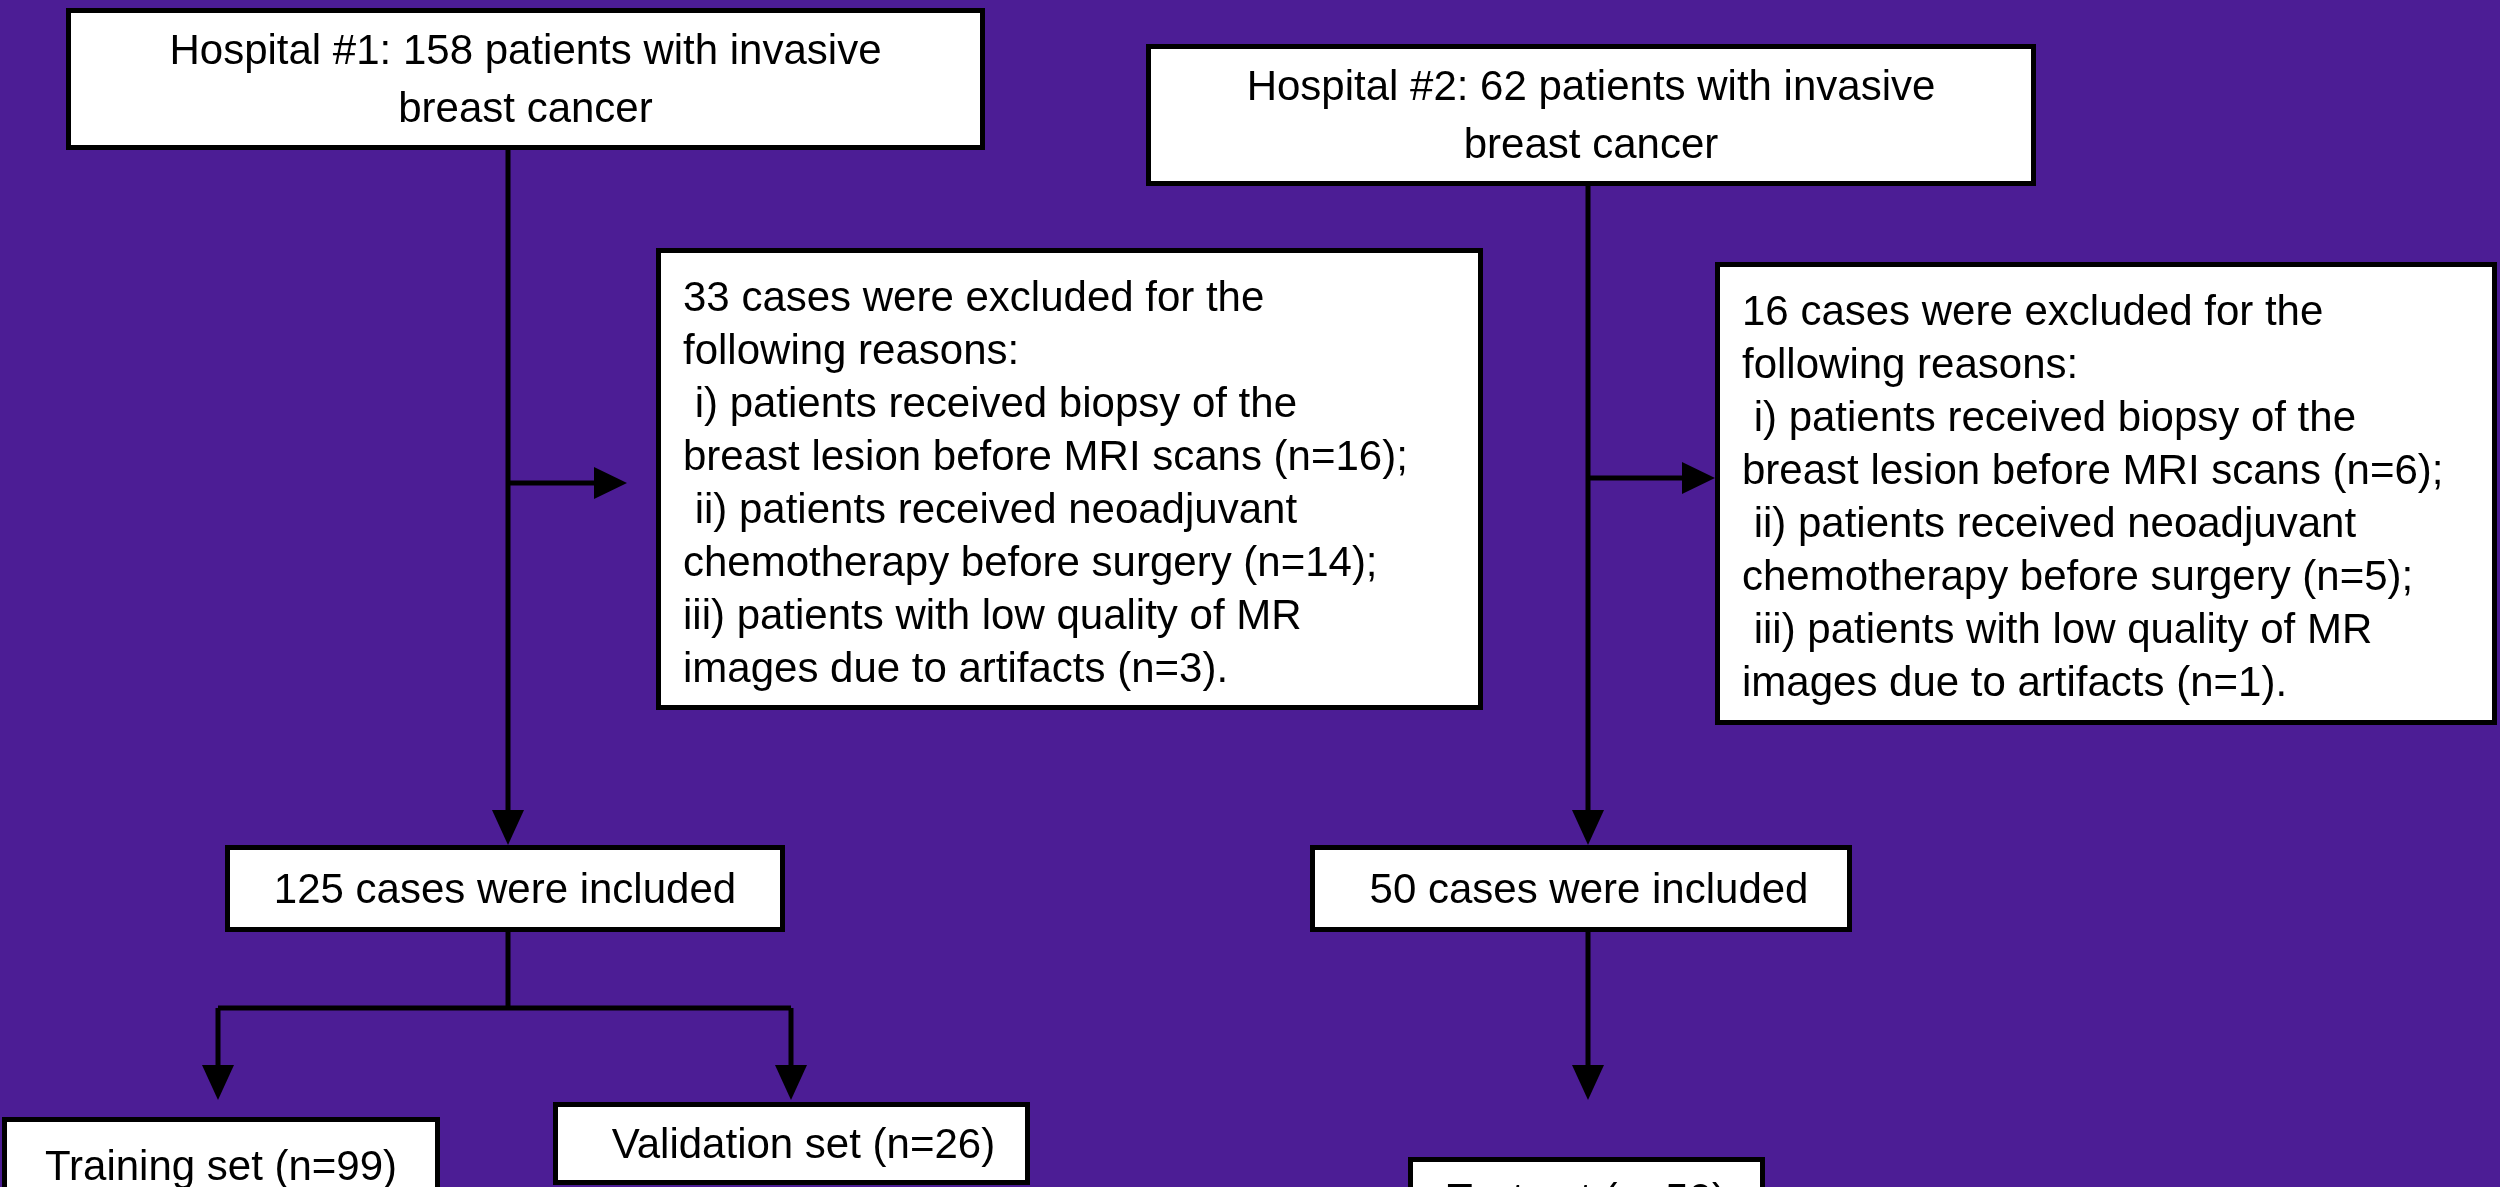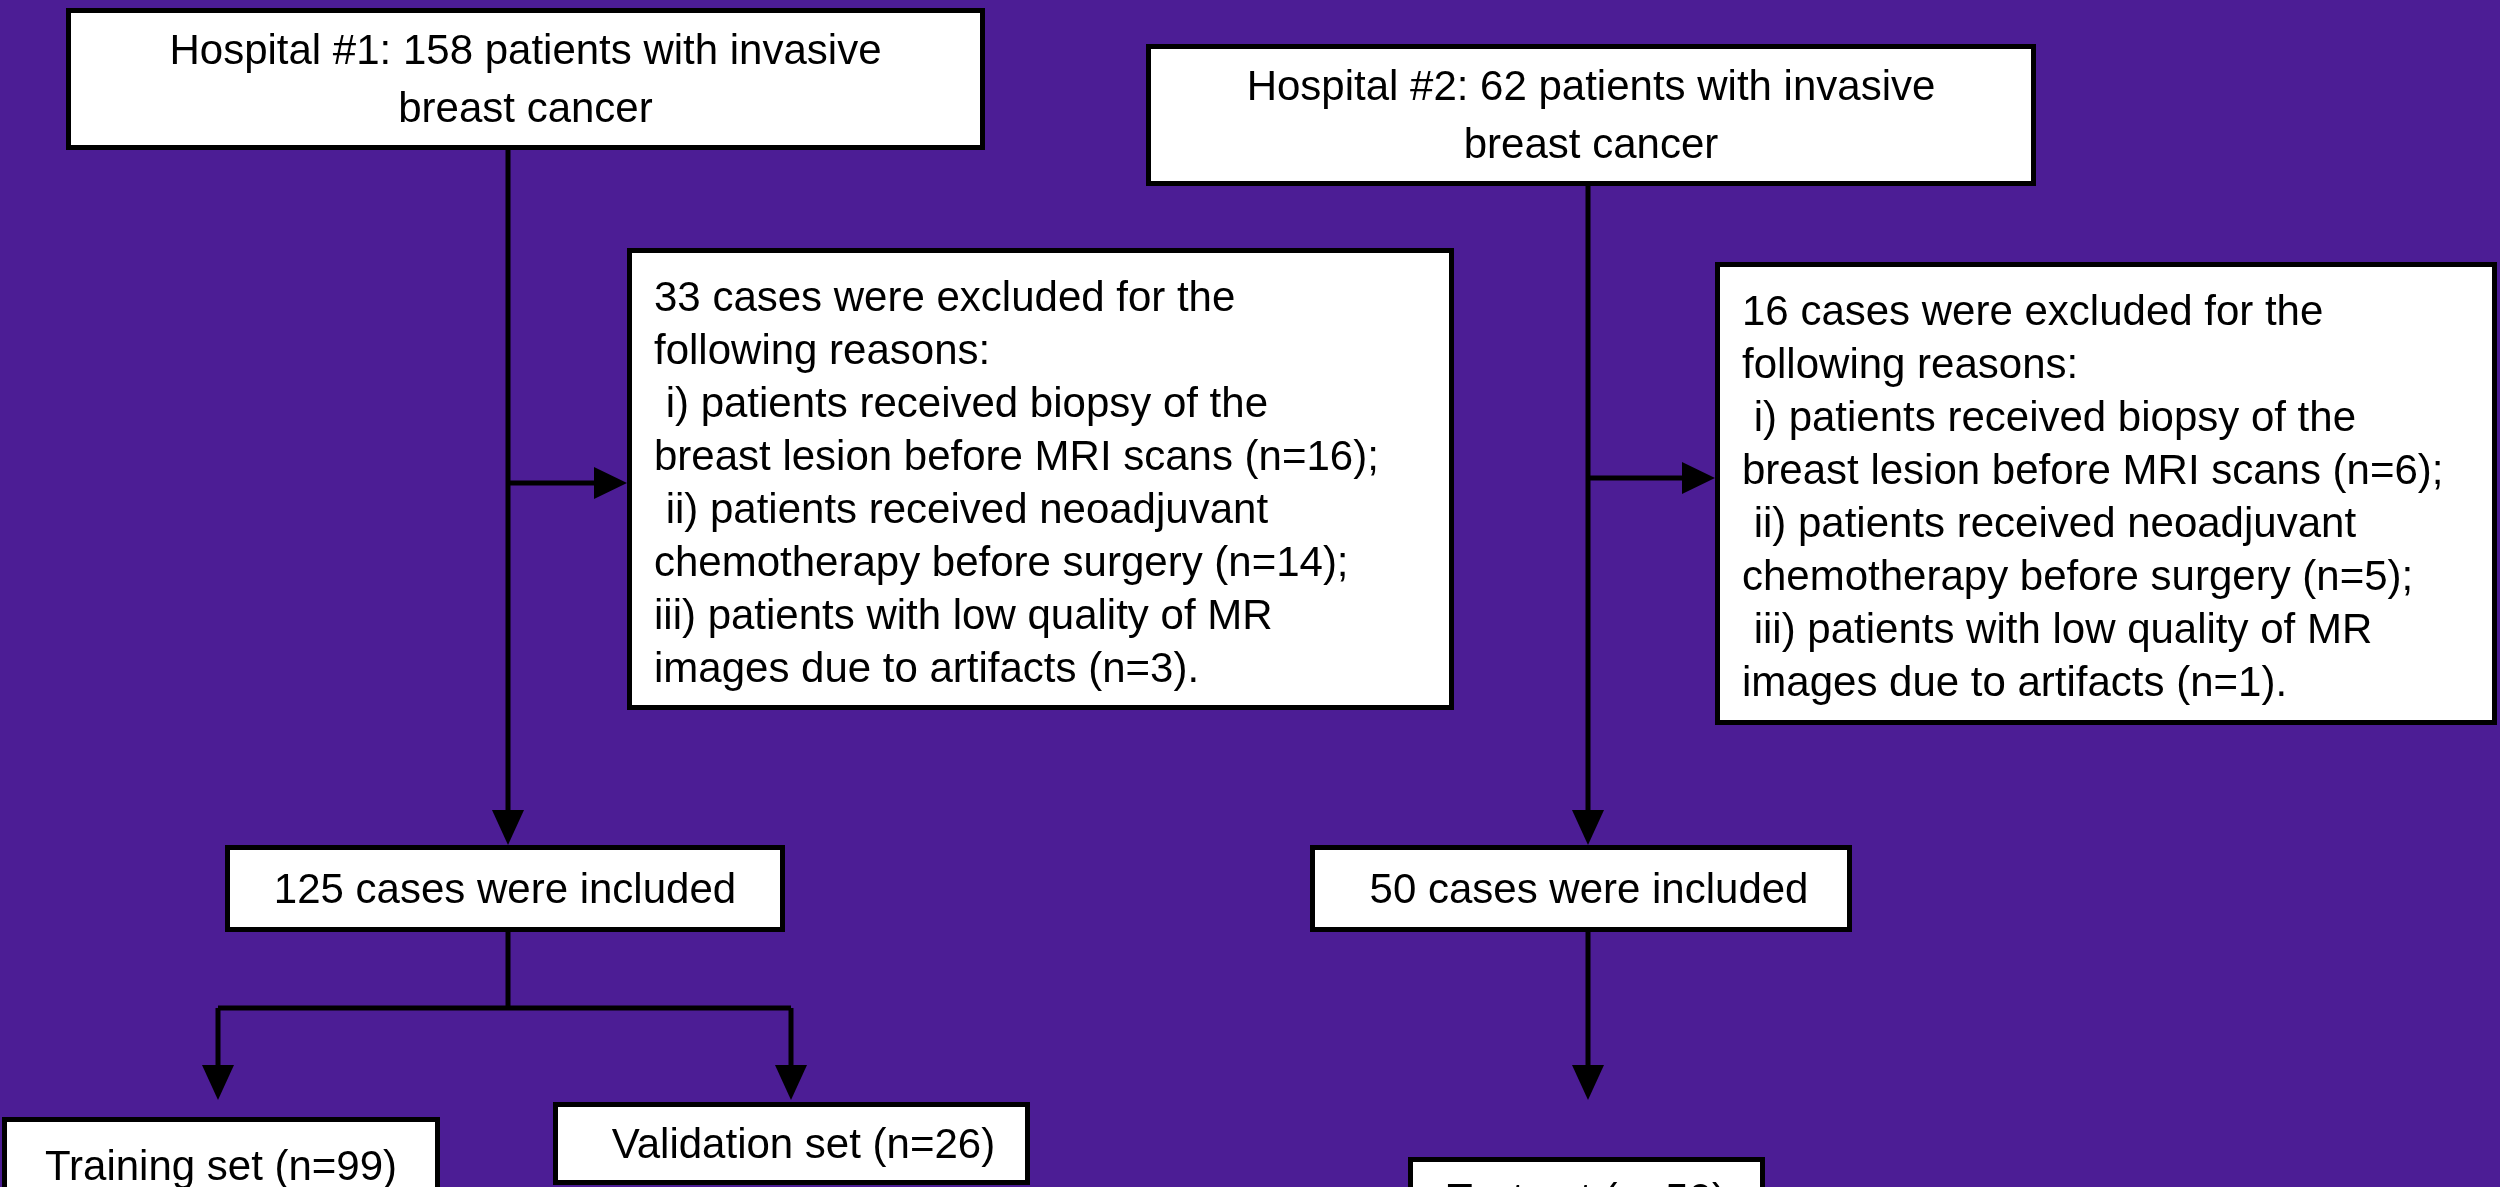--- a/index.html
+++ b/index.html
@@ -18,21 +18,21 @@
     background:#ffffff;
     font-size:42px;
     line-height:1.38;
   }
   .center{
     display:flex;align-items:center;justify-content:center;
     text-align:center;
   }
   .hosp1{left:66px;top:8px;width:919px;height:142px;}
   .hosp2{left:1146px;top:8px;width:890px;height:142px;margin-top:36px;}
-  .excl1{left:627px;top:248px;width:827px;height:462px;padding:17px 22px;}
+  .excl1{left:656px;top:248px;width:827px;height:462px;padding:17px 22px;}
   .excl2{left:1715px;top:262px;width:782px;height:463px;padding:17px 22px;}
   .inc1{left:225px;top:845px;width:560px;height:87px;}
   .inc2{left:1310px;top:845px;width:542px;height:87px;padding-left:16px;}
   .train{left:2px;top:1117px;width:438px;height:83px;align-items:flex-end;}
   .valid{left:553px;top:1102px;width:477px;height:83px;padding-left:24px;}
   .test{left:1408px;top:1157px;width:357px;height:83px;}
   .pre-line{white-space:pre;display:block;line-height:53px;}
   .blk{display:block;}
 </style>
 </head>

